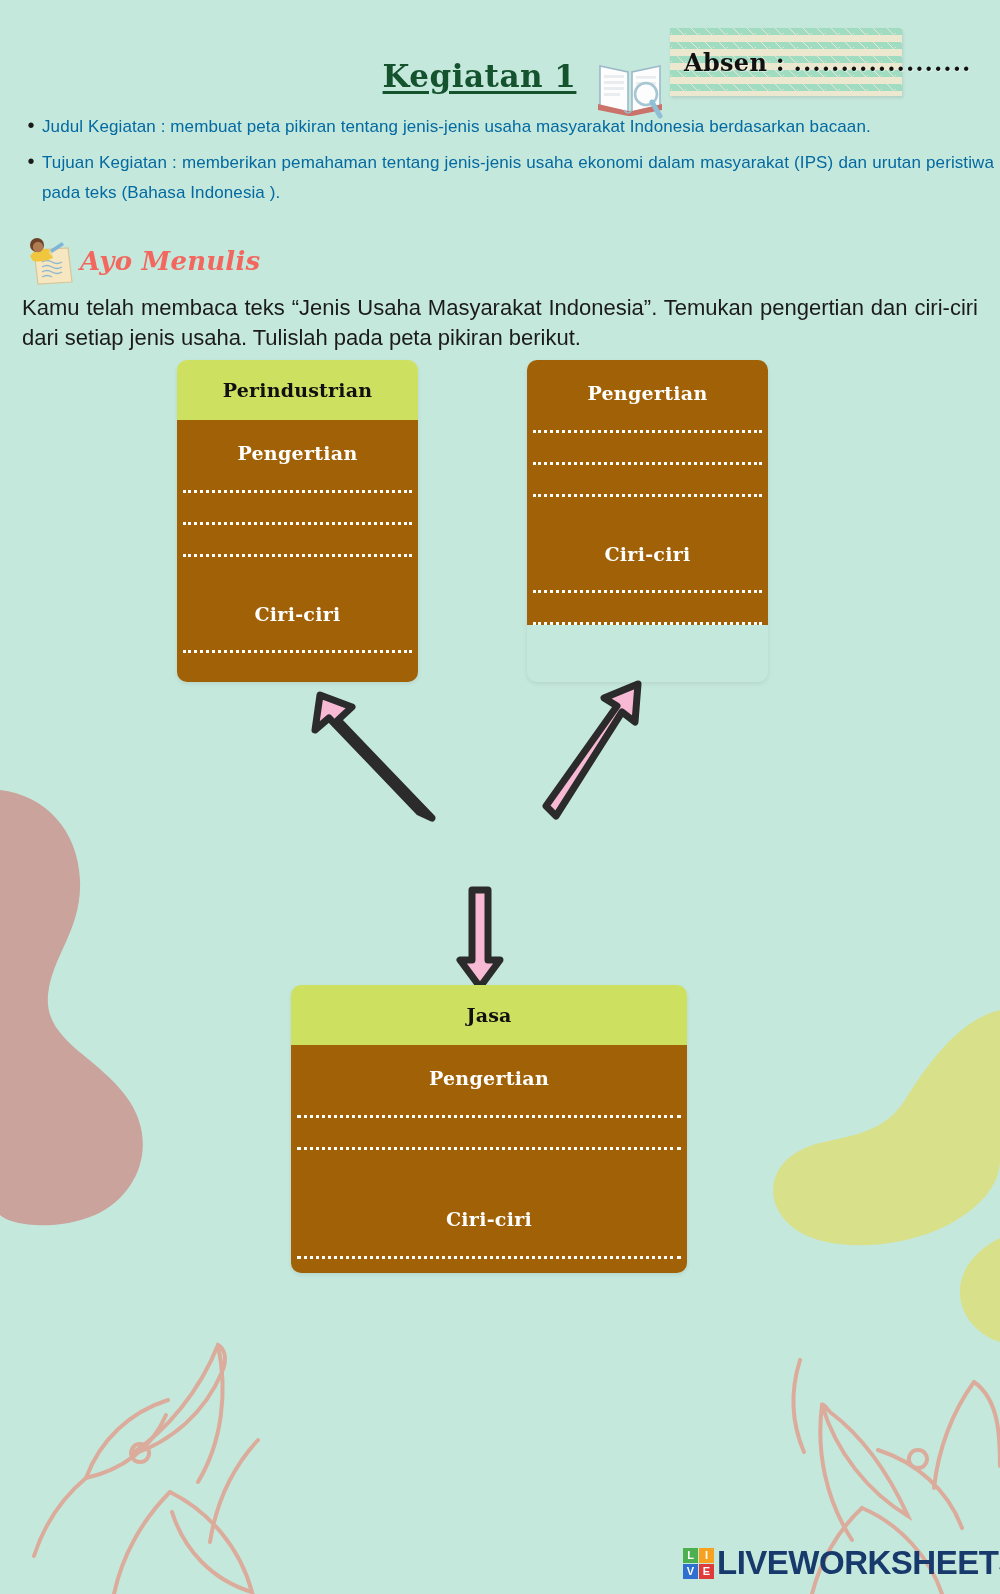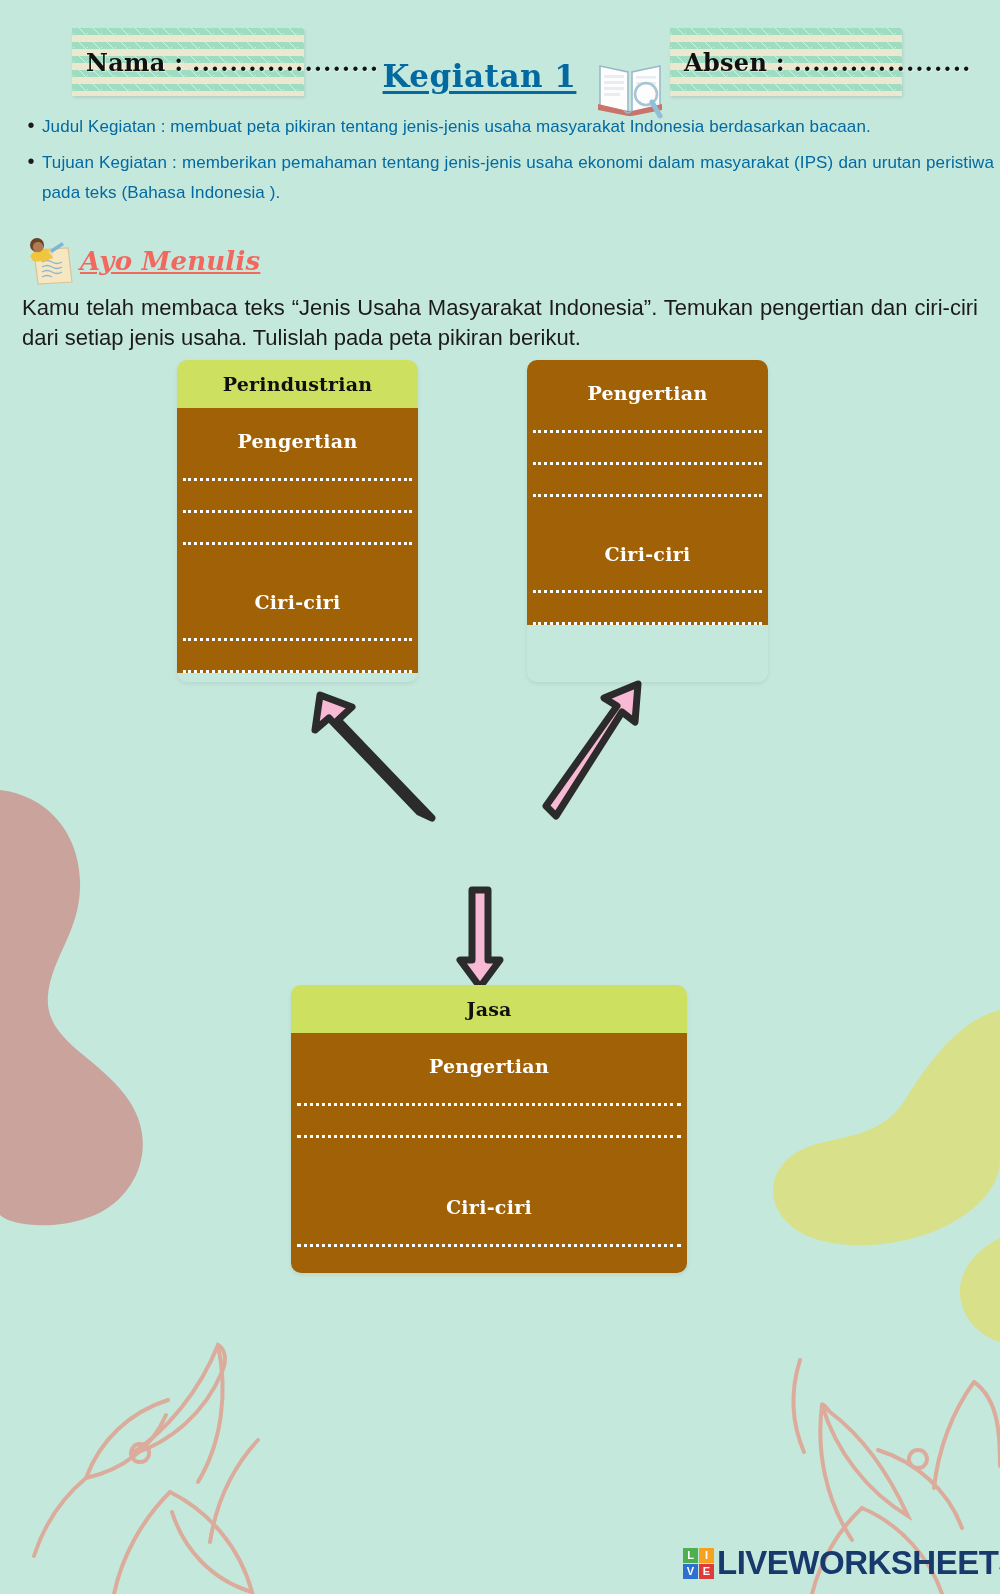--- a/index.html
+++ b/index.html
@@ -33,21 +33,21 @@
   .zig-label{
     font-family:"DejaVu Serif", serif;font-weight:bold;font-size:24px;color:#111;
     padding-left:14px;letter-spacing:.3px;white-space:nowrap;
     text-shadow:1px 1px 0 rgba(255,255,255,.45);
   }
   .zig-dots{letter-spacing:1px;font-size:24px;}
 
   .kegiatan{
     position:absolute;left:382px;top:36px;width:195px;text-align:center;
     font-family:"DejaVu Serif", serif;font-weight:bold;font-size:31px;
-    color:#0369a1;text-decoration:underline;text-decoration-thickness:3px;
+    color:#14532d;text-decoration:underline;text-decoration-thickness:3px;
     text-underline-offset:4px;letter-spacing:.5px;
   }
   .book-icon{position:absolute;left:594px;top:28px;width:72px;height:72px;}
 
   
   .bullets{position:absolute;top:112px;left:24px;width:990px;z-index:5;}
   .bullet-row{display:flex;align-items:flex-start;margin-bottom:6px;}
   .bullet-dot{
     width:14px;min-width:14px;font-size:20px;line-height:27px;color:#1a1a1a;
     text-align:center;margin-right:4px;
@@ -56,33 +56,33 @@
     font-size:17px;line-height:30px;color:#0369a1;
     text-align:justify;text-justify:inter-word;letter-spacing:.1px;
     width:952px;
   }
 
   
   .ayo-wrap{position:absolute;top:236px;left:20px;display:flex;align-items:center;z-index:5;}
   .ayo-icon{width:56px;height:50px;margin-right:4px;}
   .ayo-title{
     font-family:"DejaVu Serif", serif;font-style:italic;font-weight:bold;
-    font-size:26px;color:#f2685f;text-decoration:underline;
+    font-size:26px;color:#f2685f;
     text-decoration-thickness:2px;text-underline-offset:2px;letter-spacing:.2px;
   }
   .intro{
     position:absolute;top:293px;left:22px;width:956px;z-index:5;
     font-size:22px;line-height:30px;color:#1b1b1b;text-align:justify;
   }
 
   
   .card{position:absolute;z-index:4;border-radius:10px;overflow:hidden;
         box-shadow:0 2px 4px rgba(0,0,0,.08);}
   .card-head{
-    background:#cee05f;height:48px;display:flex;align-items:center;justify-content:center;
+    background:#cee05f;height:60px;display:flex;align-items:center;justify-content:center;
     font-family:"DejaVu Serif", serif;font-weight:bold;font-size:19px;color:#101010;
     letter-spacing:.2px;
   }
   .card-body{background:#a16207;padding:0;}
   .sec-label{
     text-align:center;font-family:"DejaVu Serif", serif;font-weight:bold;
     font-size:19px;color:#ffffff;letter-spacing:.3px;
   }
   .dline{
     border-top:3px dotted #ffffff;margin:0 6px;height:0;
@@ -148,23 +148,20 @@
       <path d="M862,1508 C900,1524 930,1558 942,1594"></path>
       <path d="M918,1468 a9,9 0 1,0 -0.1,0"></path>
       <path d="M974,1382 C952,1412 938,1450 934,1488"></path>
       <path d="M974,1382 C1000,1400 1000,1440 1000,1466"></path>
       <path d="M800,1360 C790,1392 792,1424 804,1452"></path>
     </g>
   </svg>
 
   <div class="header">
 
-    <div class="zigzag zigzag-nama">
-      <span class="zig-label"><span>Nama : </span><span class="zig-dots">....................</span></span>
-    </div>
 
     <div class="kegiatan">Kegiatan 1</div>
 
     <svg class="book-icon" viewBox="0 0 72 72">
       <path d="M6,16 L34,22 L34,62 L6,56 Z" fill="#fdfdfd" stroke="#9bb9c9" stroke-width="1.6"></path>
       <path d="M66,16 L38,22 L38,62 L66,56 Z" fill="#fdfdfd" stroke="#9bb9c9" stroke-width="1.6"></path>
       <path d="M4,54 L34,61 L38,61 L68,54 L68,60 L38,66 L34,66 L4,60 Z" fill="#c9736b"></path>
       <rect x="10" y="25" width="20" height="3" fill="#e9edf0"></rect>
       <rect x="10" y="31" width="20" height="3" fill="#e9edf0"></rect>
       <rect x="10" y="37" width="20" height="3" fill="#e9edf0"></rect>

